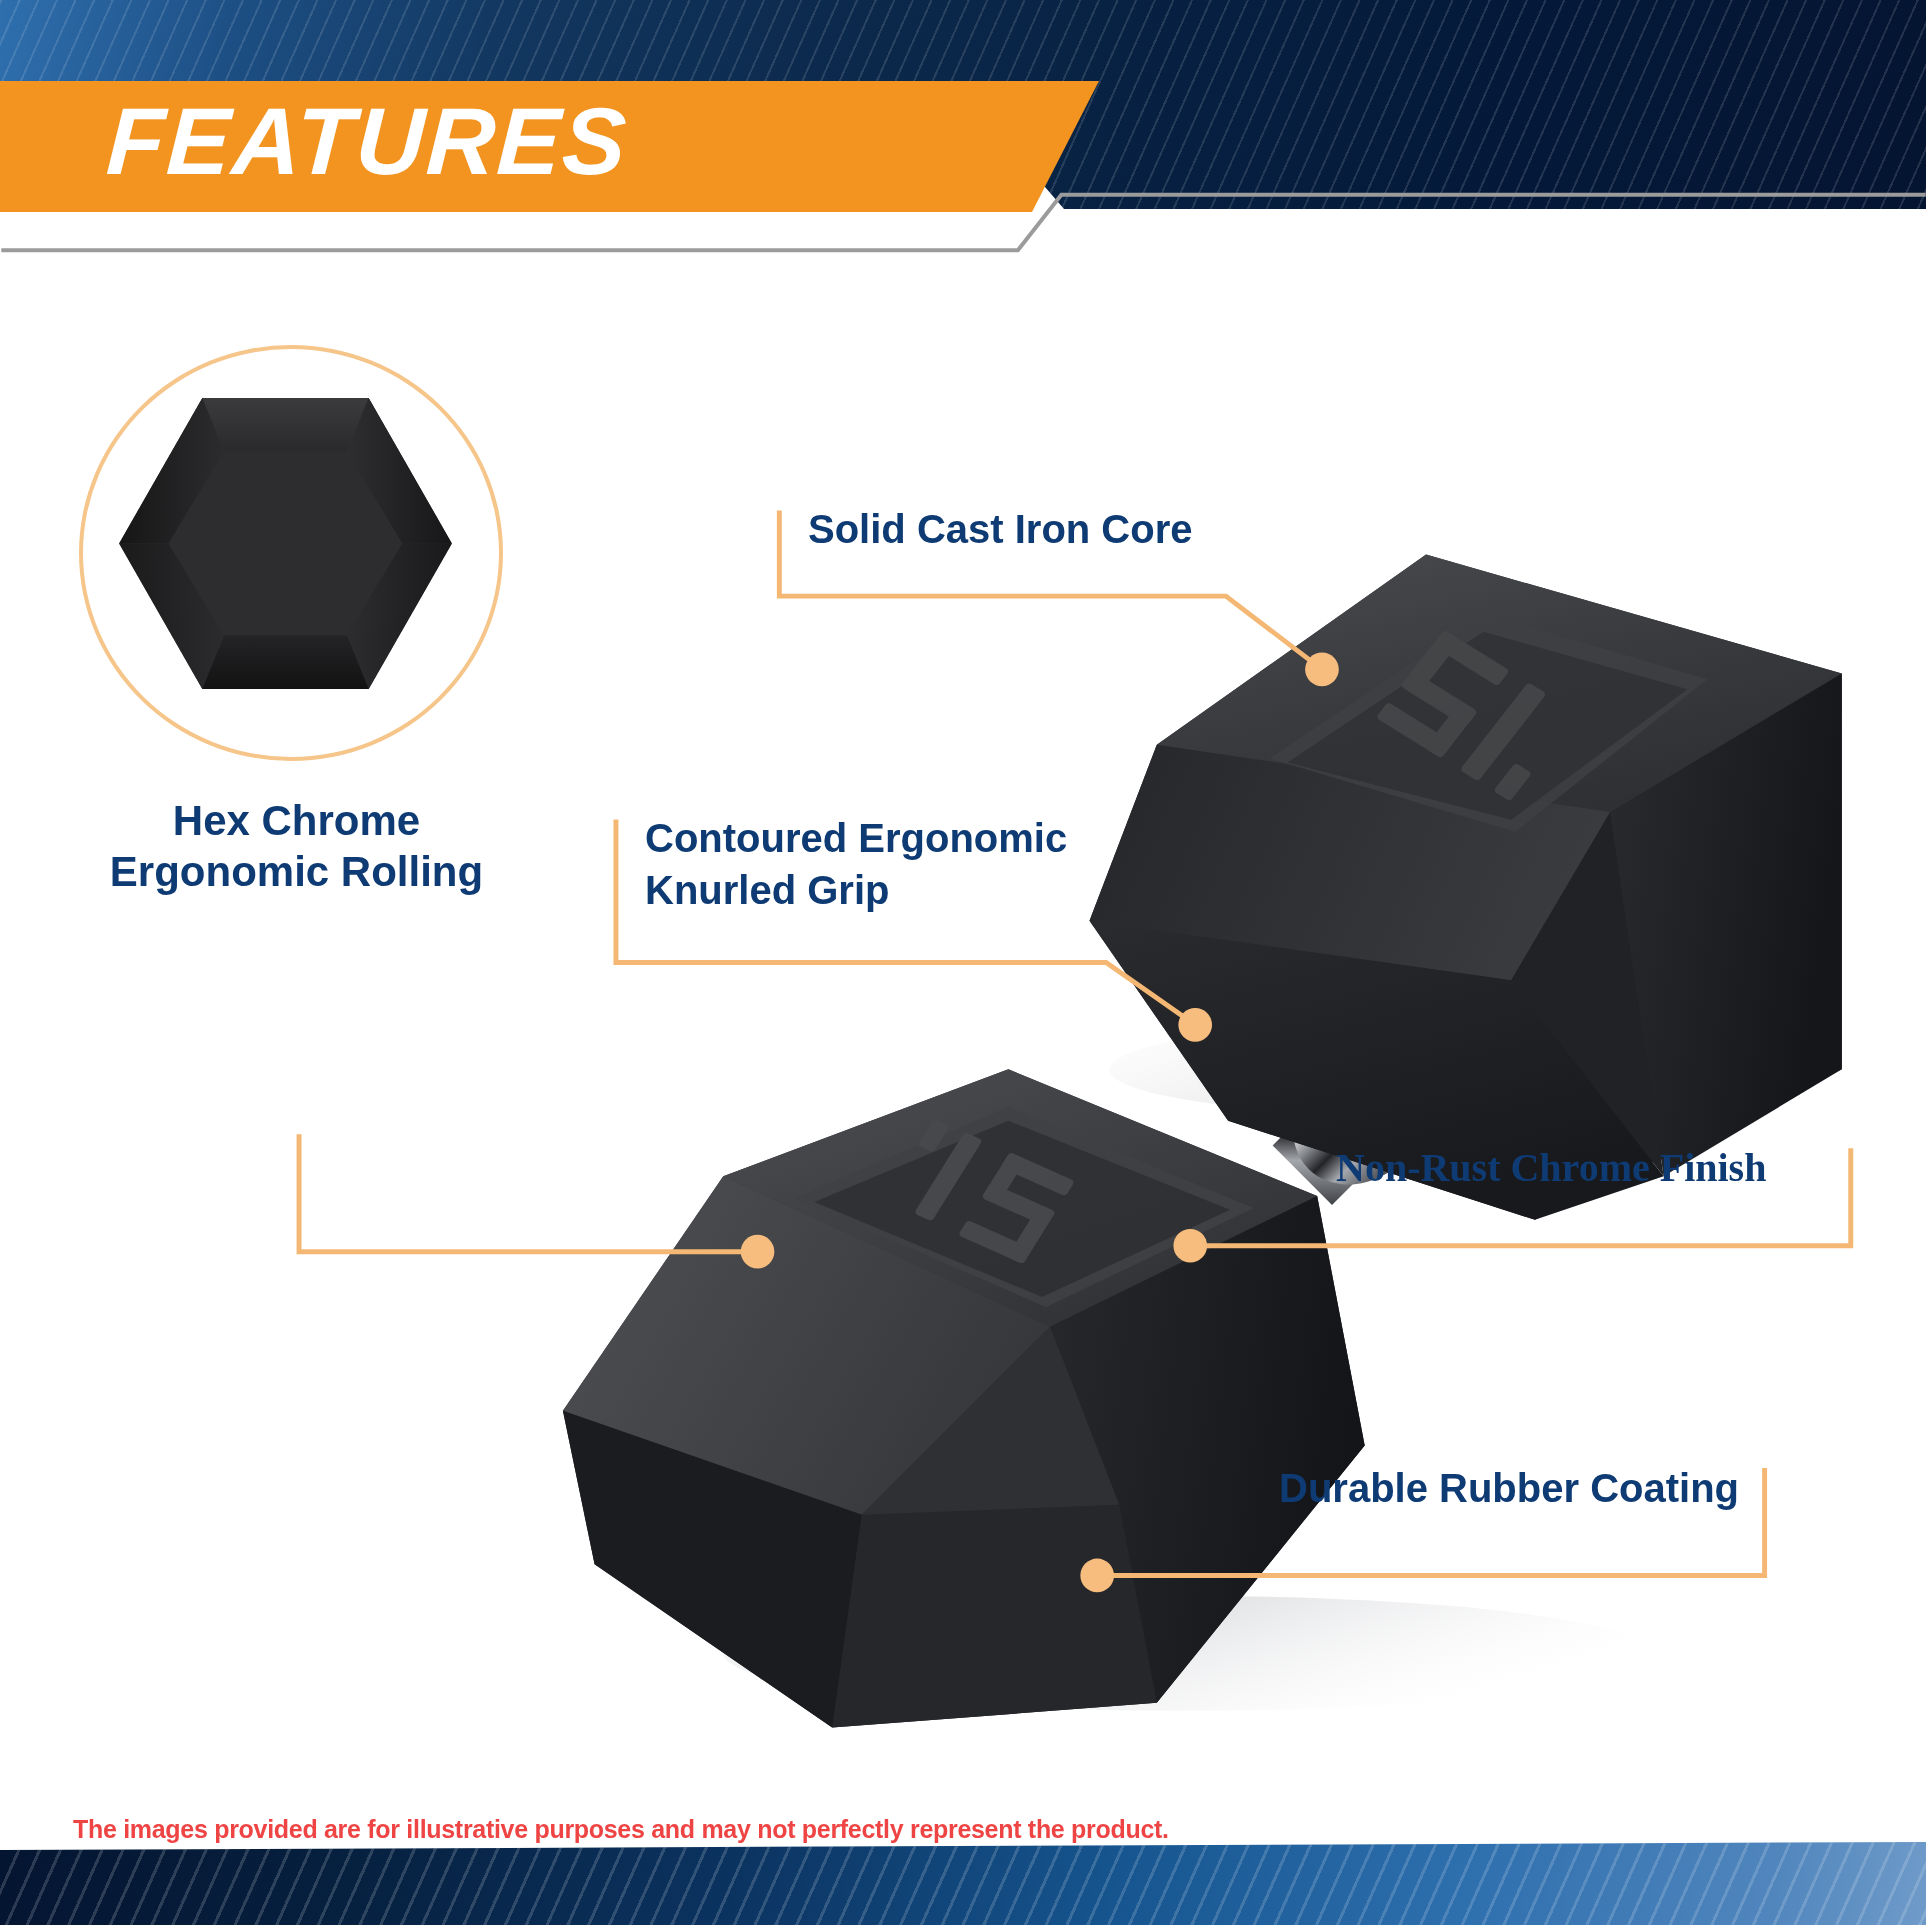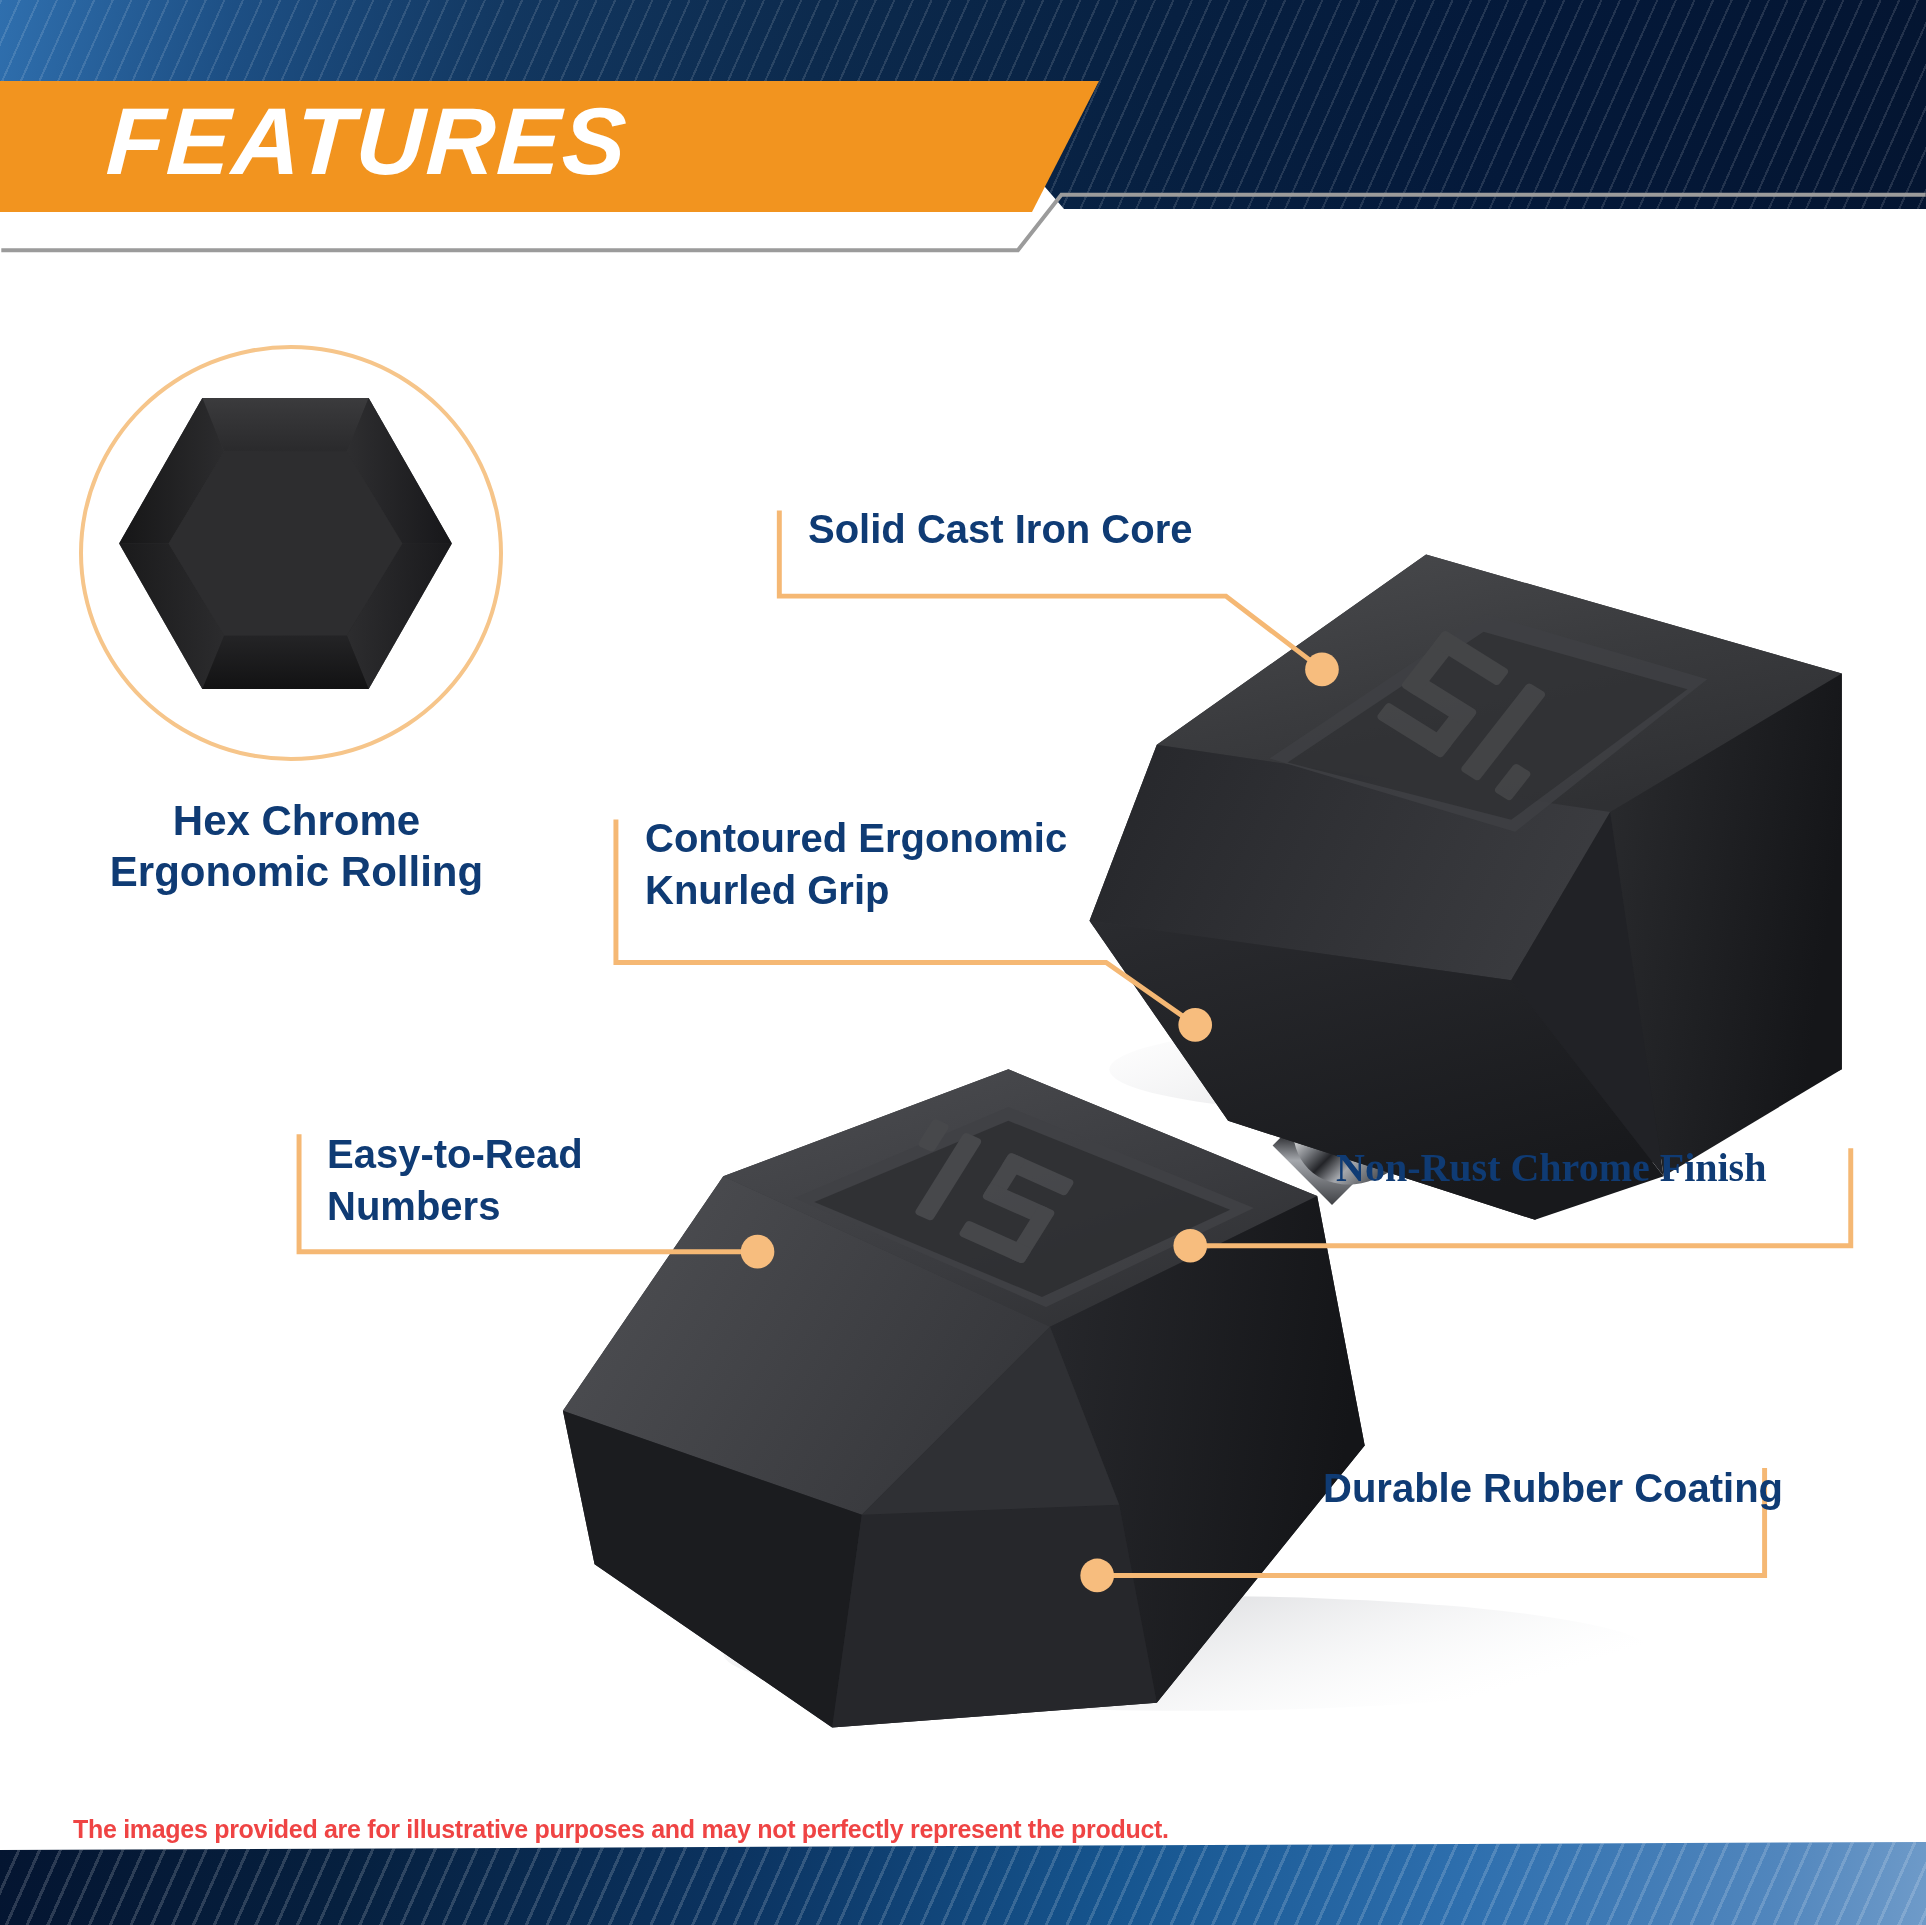--- a/index.html
+++ b/index.html
@@ -330,30 +330,26 @@
 
   <div class="callout" style="left:808px;top:504px;">
     <div>Solid Cast Iron Core</div>
   </div>
 
   <div class="callout two-line" style="left:645px;top:812px;">
     <div>Contoured Ergonomic</div>
     <div>Knurled Grip</div>
   </div>
 
-  <div class="callout two-line" style="left:327px;top:1128px;">
-    <div>Easy-to-Read</div>
-    <div>Numbers</div>
-  </div>
 
   <div class="callout" style="left:1336px;top:1143px;font-family:Liberation Serif, serif;">
     <div>Non-Rust Chrome Finish</div>
   </div>
 
-  <div class="callout" style="left:1279px;top:1463px;margin-left:44px;">
+  <div class="callout" style="left:1279px;top:1463px;">
     <div>Durable Rubber Coating</div>
   </div>
 
   <div class="disclaimer">The images provided are for illustrative purposes and may not perfectly represent the product.</div>
 
   <div class="footer"></div>
 
 </div>
 
 

